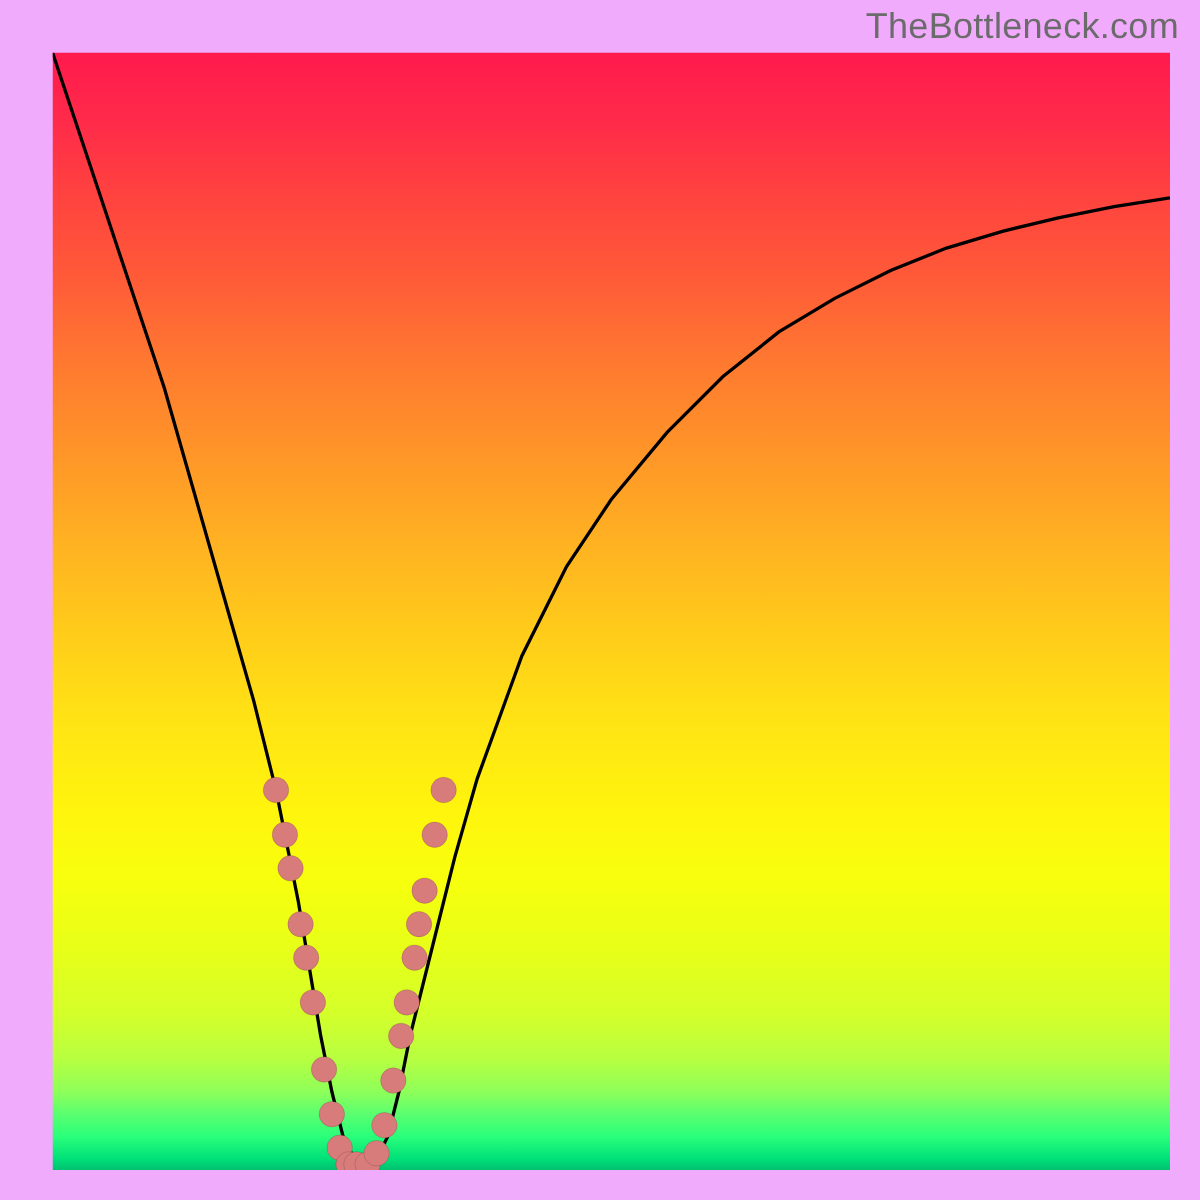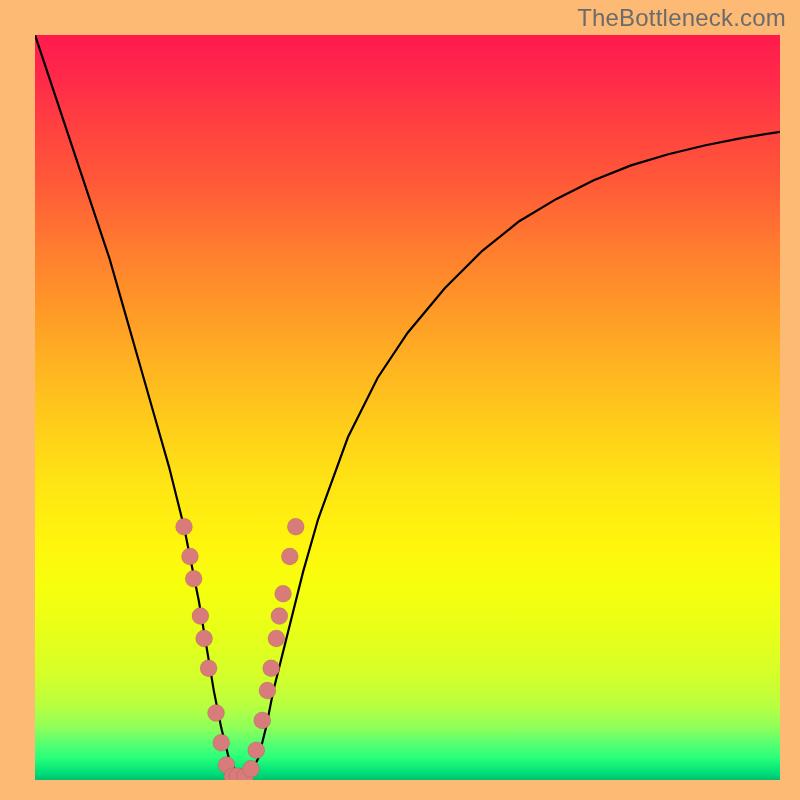--- a/index.html
+++ b/index.html
@@ -8,21 +8,21 @@
     width: 800px;
     height: 800px;
     background: #000;
     overflow: hidden;
     font-family: Arial, Helvetica, sans-serif;
   }
   .stage {
     position: relative;
     width: 800px;
     height: 800px;
-    background: #fdba74;
+    background: #f0abfc;
   }
   .plot {
     position: absolute;
     left: 35px;
     top: 35px;
     width: 745px;
     height: 745px;
     overflow: hidden;
   }
   

